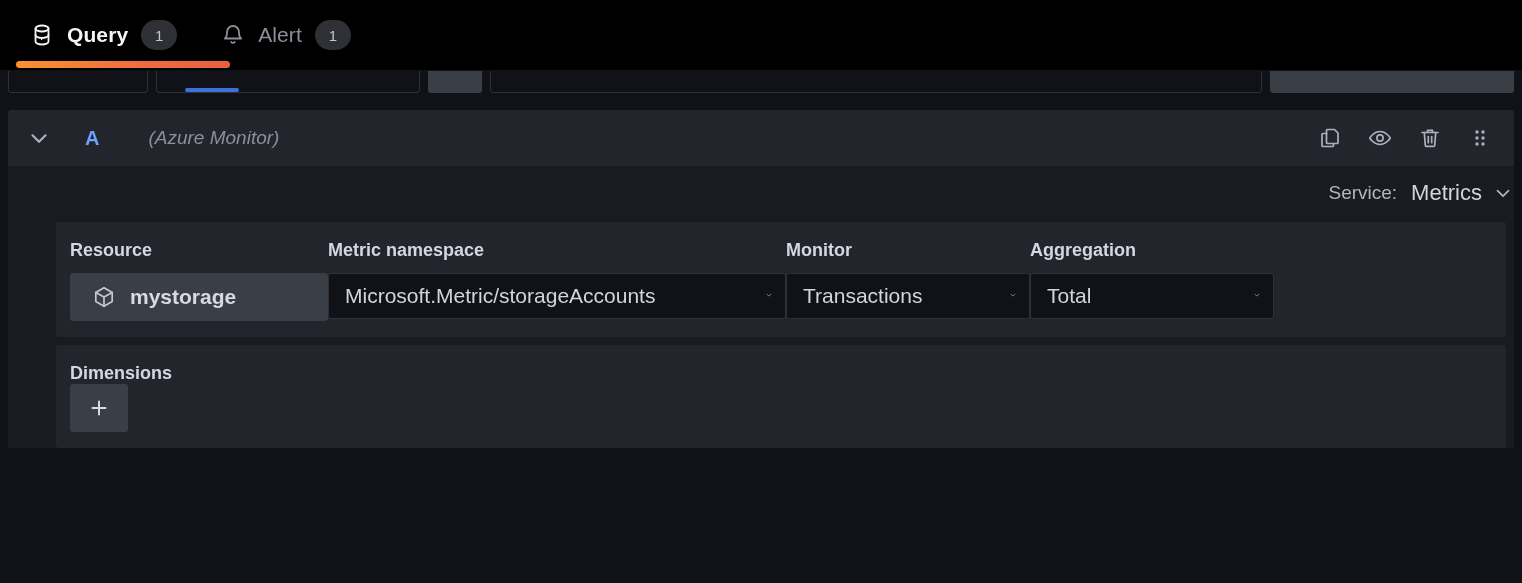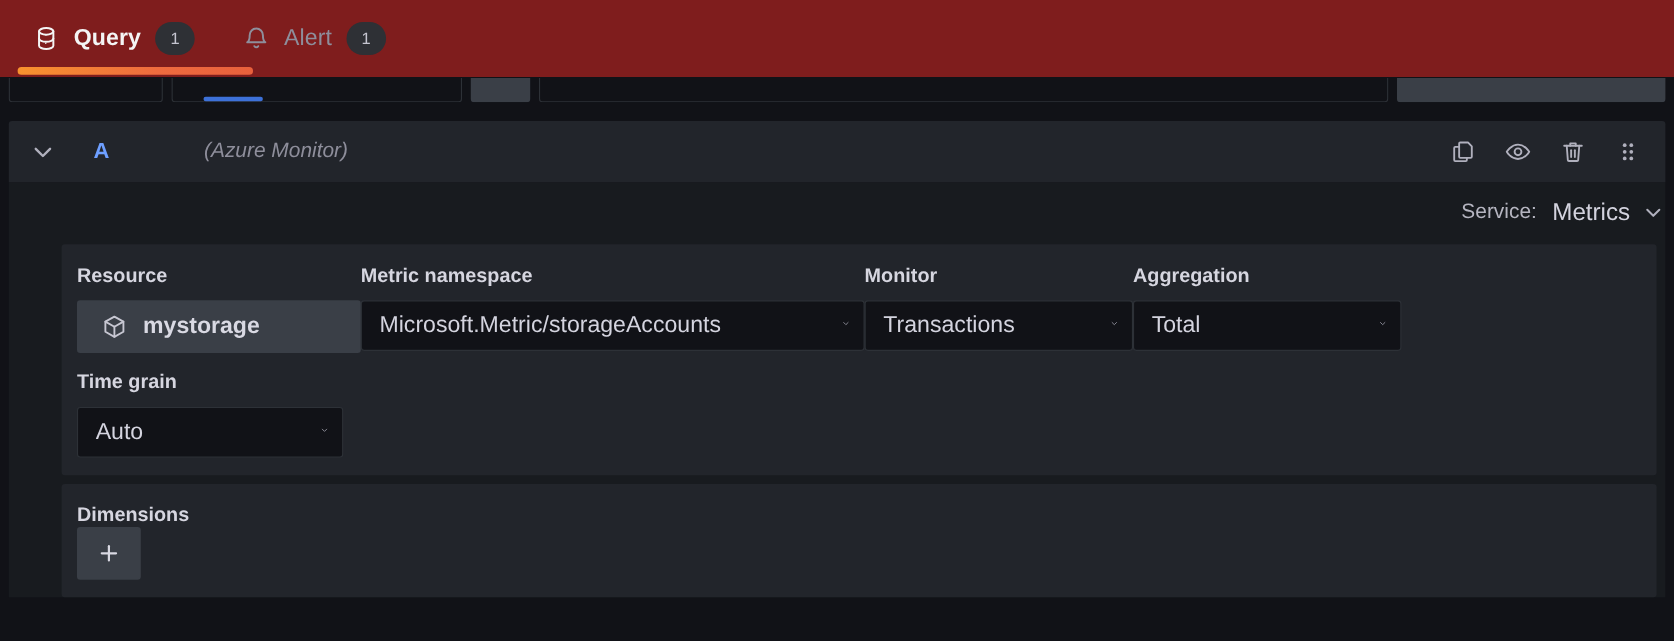--- a/index.html
+++ b/index.html
@@ -24,21 +24,21 @@
     height: 583px;
     background: #111217;
   }
 
   
   .tabbar {
     position: absolute;
     top: 0; left: 0;
     width: 1522px;
     height: 70px;
-    background: #7f1d1d;
+    background: #000000;
     display: flex;
     align-items: center;
     padding-left: 8px;
   }
 
   .tab {
     display: flex;
     align-items: center;
     height: 70px;
     padding: 0 22px;
@@ -151,21 +151,21 @@
     font-size: 20px;
     font-weight: bold;
     margin-left: 33px;
     cursor: pointer;
   }
 
   .qh-datasource {
     color: #8e8e9b;
     font-size: 19px;
     font-style: italic;
-    margin-left: 86px;
+    margin-left: 49px;
   }
 
   .qh-actions {
     margin-left: auto;
     display: flex;
     align-items: center;
     gap: 26px;
     padding-right: 6px;
   }
 
@@ -452,33 +452,20 @@
               <span class="select-value">Total</span>
               <span class="select-chevron">
                 <svg viewBox="0 0 24 24" fill="none" stroke="currentColor" stroke-width="2" stroke-linecap="round" stroke-linejoin="round">
                   <path d="M6 9.5l6 6 6-6"></path>
                 </svg>
               </span>
             </div>
           </div>
         </div>
 
-        <div class="field-grid row2">
-          <div class="field w-timegrain">
-            <span class="field-label">Time grain</span>
-            <div class="select">
-              <span class="select-value">Auto</span>
-              <span class="select-chevron">
-                <svg viewBox="0 0 24 24" fill="none" stroke="currentColor" stroke-width="2" stroke-linecap="round" stroke-linejoin="round">
-                  <path d="M6 9.5l6 6 6-6"></path>
-                </svg>
-              </span>
-            </div>
-          </div>
-        </div>
       </div>
 
       <div class="panel">
         <span class="field-label">Dimensions</span>
         <button class="btn-add">
           <span class="plus-icon">
             <svg viewBox="0 0 24 24" fill="none" stroke="currentColor" stroke-width="2" stroke-linecap="round">
               <path d="M12 5.5v13"></path>
               <path d="M5.5 12h13"></path>
             </svg>

